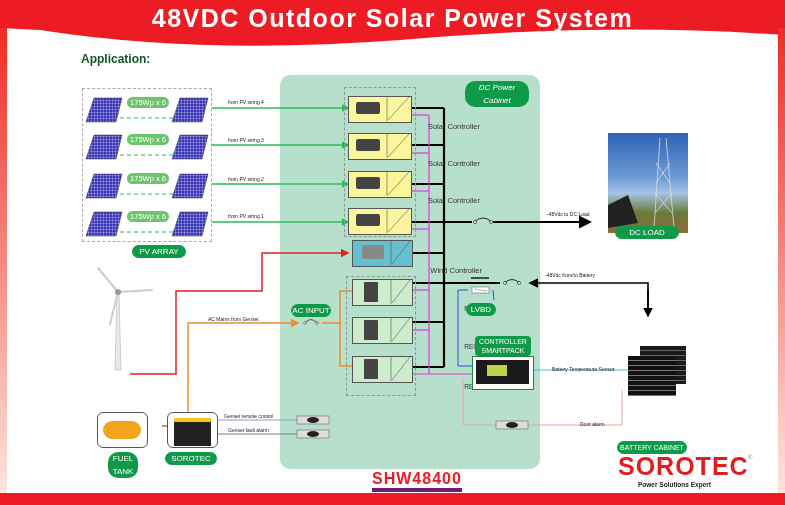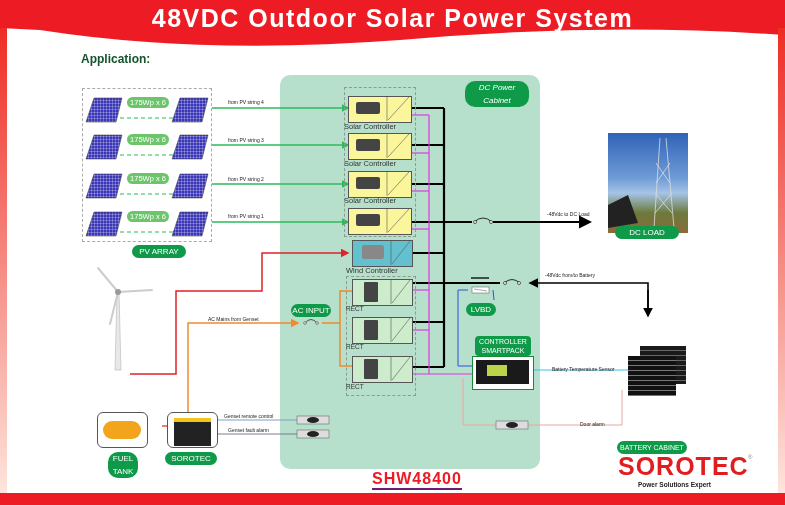--- a/index.html
+++ b/index.html
@@ -12,23 +12,23 @@
   .bottom-bar{left:0;top:493px;width:785px;height:12px;background:#ed1c24;}
   #app-label{left:81px;top:52px;color:#14532d;font-weight:bold;font-size:12px;}
   .cabinet{left:280px;top:75px;width:260px;height:394px;background:#b6dfcc;border-radius:10px;}
   .pill{background:#0e9a48;color:#fff;border-radius:10px;text-align:center;font-size:8px;line-height:13px;}
   .pill-lt{background:#6cc56a;color:#fff;border-radius:8px;text-align:center;font-size:7.5px;line-height:11px;}
   .pv-box{left:82px;top:88px;width:128px;height:152px;border:1px dashed #aaa;background:#fff;}
   .lbl{font-size:5px;color:#222;white-space:nowrap;}
   .ctrl{background:#fbf59c;border:1px solid #555;}
   .wind{background:#63c1cf;border:1px solid #555;}
   .rect{background:#cceccc;border:1px solid #555;}
-  .unit-label{font-size:7.5px;color:#333;text-align:left;width:90px;}
+  .unit-label{font-size:7.5px;color:#333;text-align:right;width:90px;padding-left:46px;}
   .group{border:1px dashed #8a9b8f;}
-  #model{left:372px;top:470px;color:#ed1c24;font-weight:bold;font-size:16px;letter-spacing:1px;border-bottom:2px solid #701a75;}
+  #model{left:372px;top:470px;color:#ed1c24;font-weight:bold;font-size:16px;letter-spacing:1px;border-bottom:4px solid #701a75;}
   .logo{left:618px;top:452px;color:#e11d20;font-weight:bold;font-size:25px;letter-spacing:1px;}
   .tagline{left:638px;top:481px;font-size:6.5px;color:#222;font-weight:bold;}
   .device-img{border:1px solid #555;border-radius:6px;background:#fff;}
 </style>
 </head>
 <body>
 
 <svg class="abs" id="banner" viewBox="0 0 785 55" width="785" height="55">
   <path d="M0,0 H785 V35 Q600,22 400,40 Q200,55 40,30 L0,28 Z" fill="#ed1c24"></path>
 </svg>

